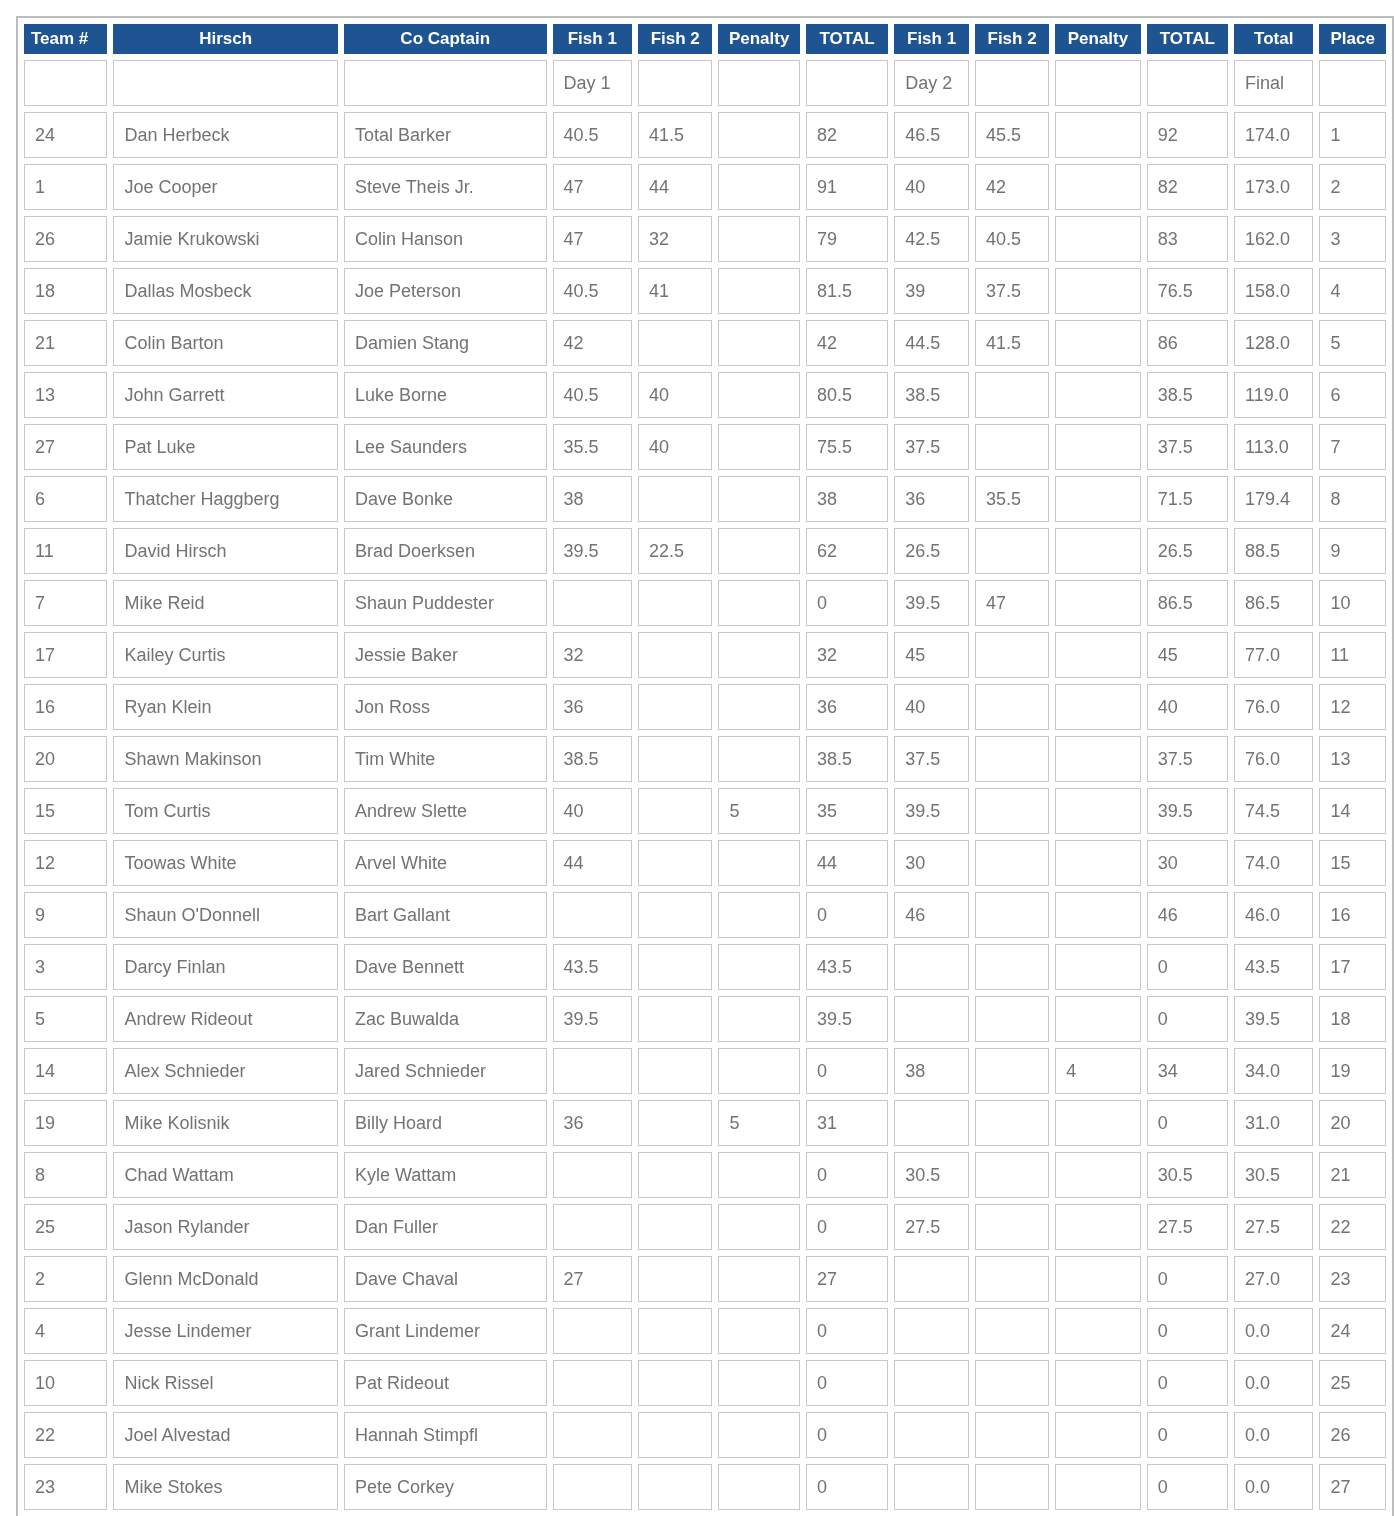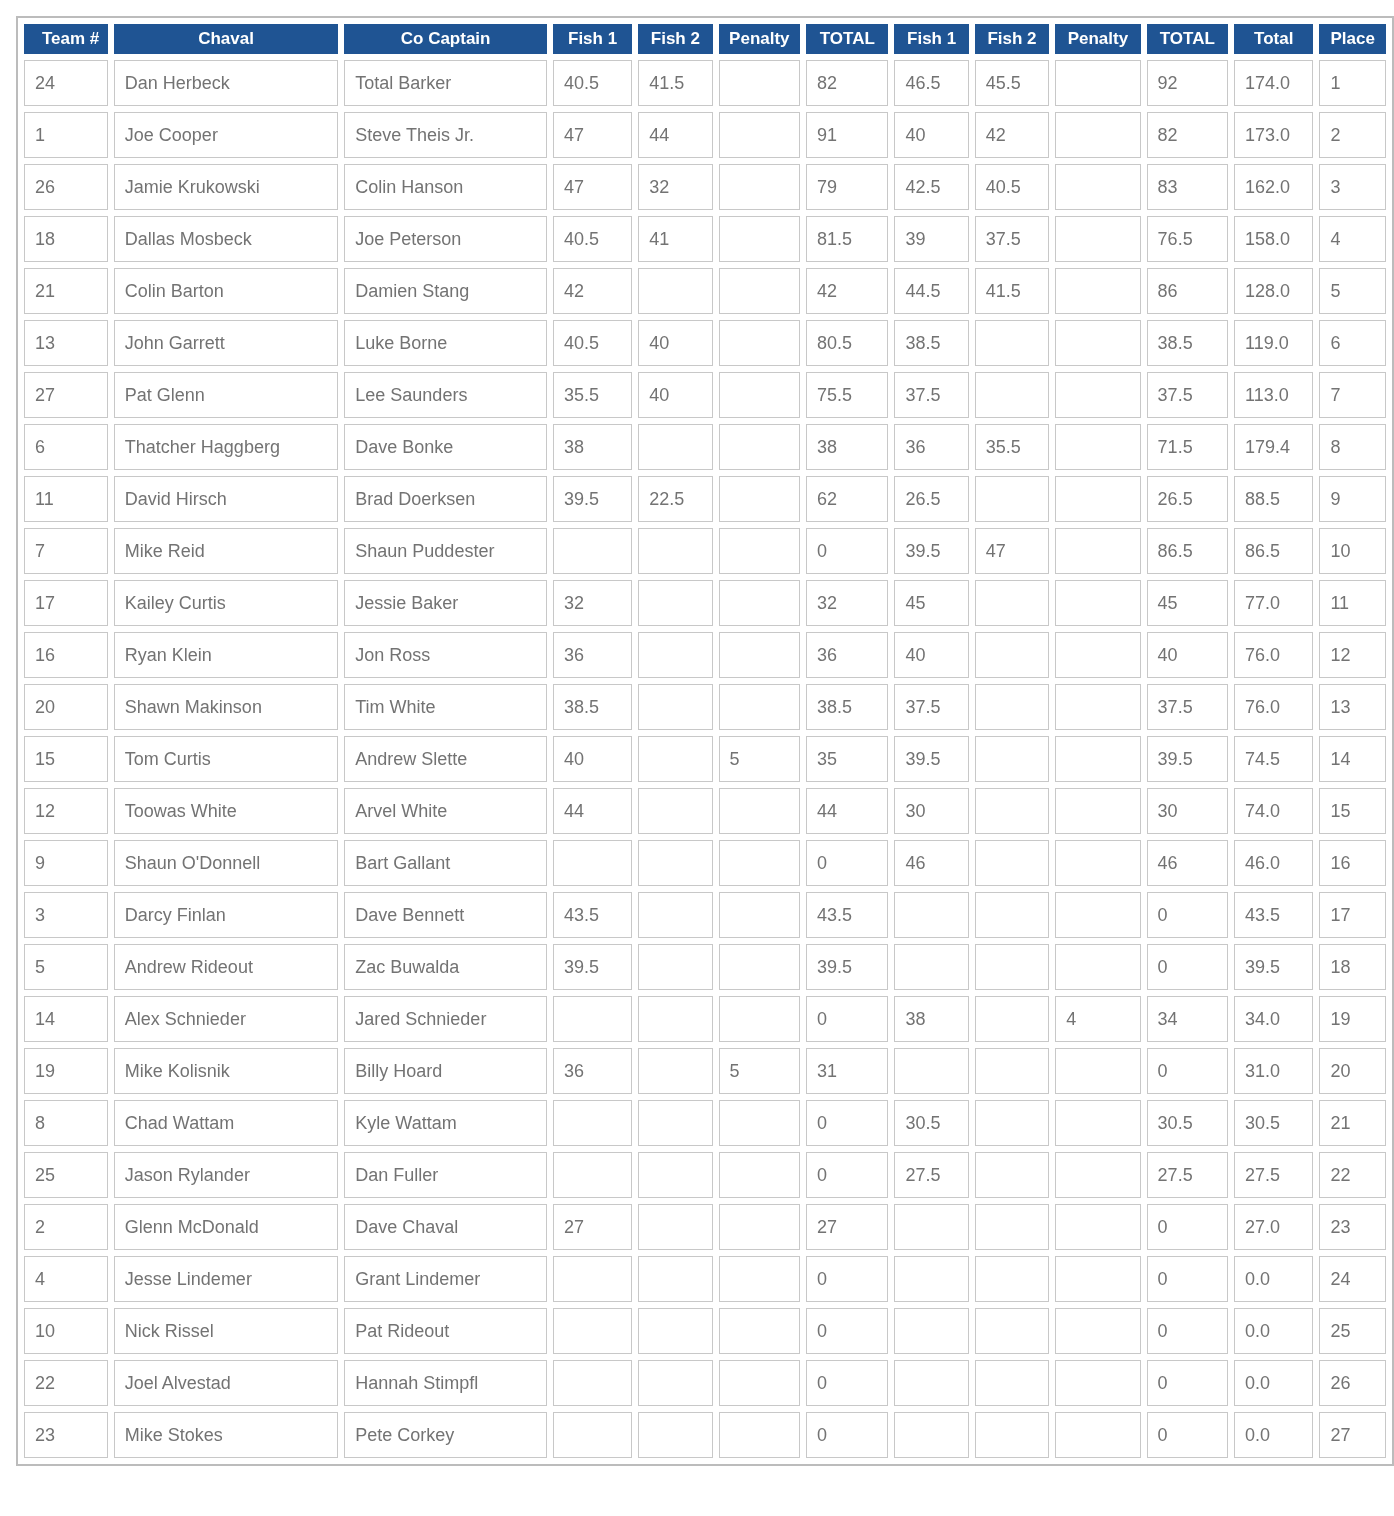--- a/index.html
+++ b/index.html
@@ -21,21 +21,21 @@
     font-weight: bold;
     font-size: 17px;
     height: 28px;
     text-align: center;
     padding: 0 1px;
     overflow: hidden;
     white-space: nowrap;
   }
   table.leaderboard th.first {
     text-align: left;
-    padding-left: 17px;
+    padding-left: 6px;
   }
   table.leaderboard td {
     background: #ffffff;
     border: 1px solid #c8c8c8;
     color: #737373;
     font-size: 18px;
     height: 44px;
     vertical-align: middle;
     text-align: left;
     padding: 0 4px 0 10px;
@@ -58,36 +58,51 @@
       <col style="width: 75px;">
       <col style="width: 75px;">
       <col style="width: 86px;">
       <col style="width: 82px;">
       <col style="width: 80px;">
       <col style="width: 67px;">
     </colgroup>
   <thead>
     <tr id="header-row">
         <th class="first">Team #</th>
-        <th>Chaval</th>
+        <th>Hirsch</th>
         <th>Co Captain</th>
         <th>Fish 1</th>
         <th>Fish 2</th>
         <th>Penalty</th>
         <th>TOTAL</th>
         <th>Fish 1</th>
         <th>Fish 2</th>
         <th>Penalty</th>
         <th>TOTAL</th>
         <th>Total</th>
         <th>Place</th>
       </tr>
   </thead>
   <tbody id="table-body">
       <tr>
+        <td></td>
+        <td></td>
+        <td></td>
+        <td>Day 1</td>
+        <td></td>
+        <td></td>
+        <td></td>
+        <td>Day 2</td>
+        <td></td>
+        <td></td>
+        <td></td>
+        <td>Final</td>
+        <td></td>
+      </tr>
+      <tr>
         <td>24</td>
         <td>Dan Herbeck</td>
         <td>Total Barker</td>
         <td>40.5</td>
         <td>41.5</td>
         <td></td>
         <td>82</td>
         <td>46.5</td>
         <td>45.5</td>
         <td></td>
@@ -165,21 +180,21 @@
         <td>80.5</td>
         <td>38.5</td>
         <td></td>
         <td></td>
         <td>38.5</td>
         <td>119.0</td>
         <td>6</td>
       </tr>
       <tr>
         <td>27</td>
-        <td>Pat Glenn</td>
+        <td>Pat Luke</td>
         <td>Lee Saunders</td>
         <td>35.5</td>
         <td>40</td>
         <td></td>
         <td>75.5</td>
         <td>37.5</td>
         <td></td>
         <td></td>
         <td>37.5</td>
         <td>113.0</td>

